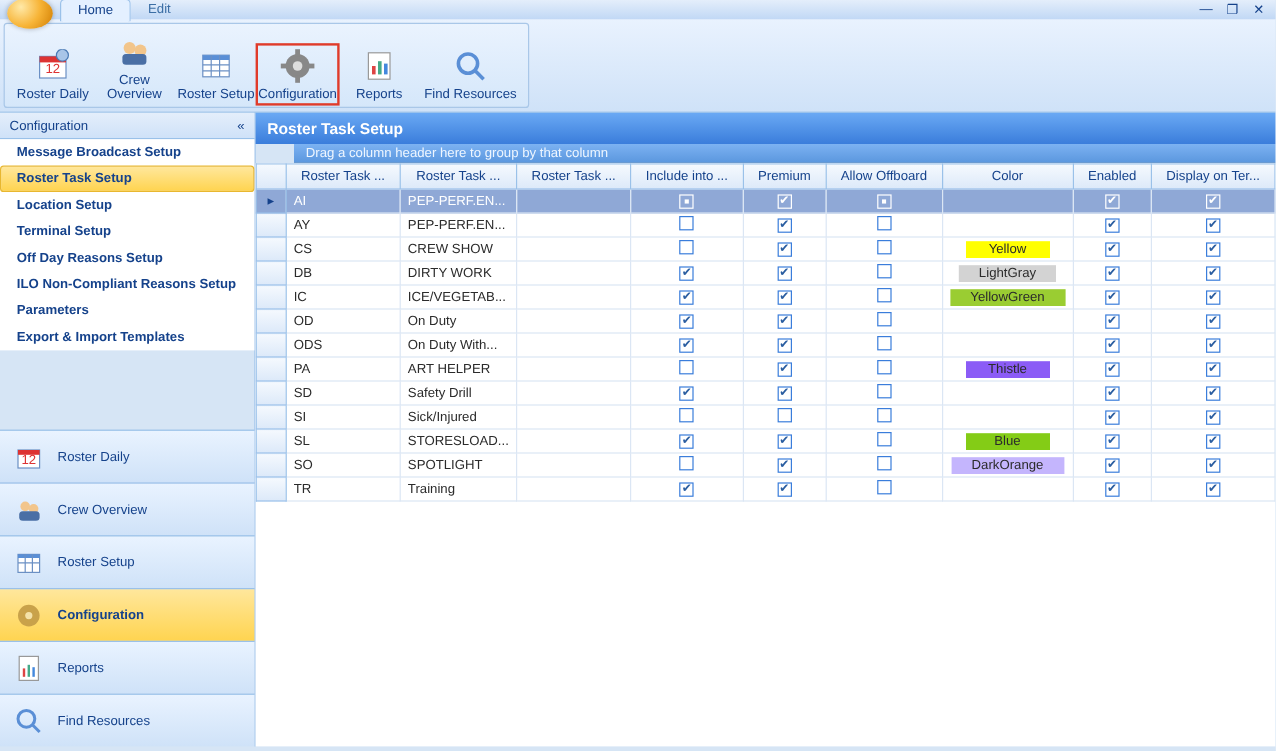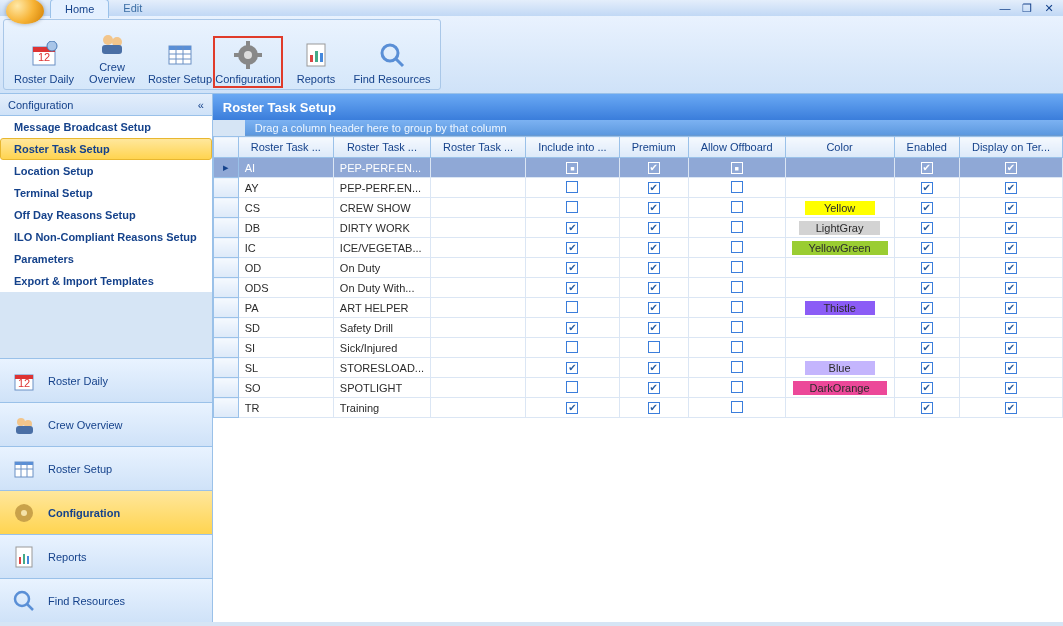--- a/index.html
+++ b/index.html
@@ -355,33 +355,33 @@
               <td class="center"><span class="cb chk"></span></td>
             </tr>
             <tr>
               <td class="rowhdr"></td>
               <td>SL</td>
               <td>STORESLOAD...</td>
               <td></td>
               <td class="center"><span class="cb chk"></span></td>
               <td class="center"><span class="cb chk"></span></td>
               <td class="center"><span class="cb"></span></td>
-              <td class="center"><span class="colorcell" style="background: #c4b5fd;">Blue</span></td>
+              <td class="center"><span class="colorcell" style="background: #84cc16;">Blue</span></td>
               <td class="center"><span class="cb chk"></span></td>
               <td class="center"><span class="cb chk"></span></td>
             </tr>
             <tr>
               <td class="rowhdr"></td>
               <td>SO</td>
               <td>SPOTLIGHT</td>
               <td></td>
               <td class="center"><span class="cb"></span></td>
               <td class="center"><span class="cb chk"></span></td>
               <td class="center"><span class="cb"></span></td>
-              <td class="center"><span class="colorcell" style="background: #ec4899;">DarkOrange</span></td>
+              <td class="center"><span class="colorcell" style="background: #c4b5fd;">DarkOrange</span></td>
               <td class="center"><span class="cb chk"></span></td>
               <td class="center"><span class="cb chk"></span></td>
             </tr>
             <tr>
               <td class="rowhdr"></td>
               <td>TR</td>
               <td>Training</td>
               <td></td>
               <td class="center"><span class="cb chk"></span></td>
               <td class="center"><span class="cb chk"></span></td>

